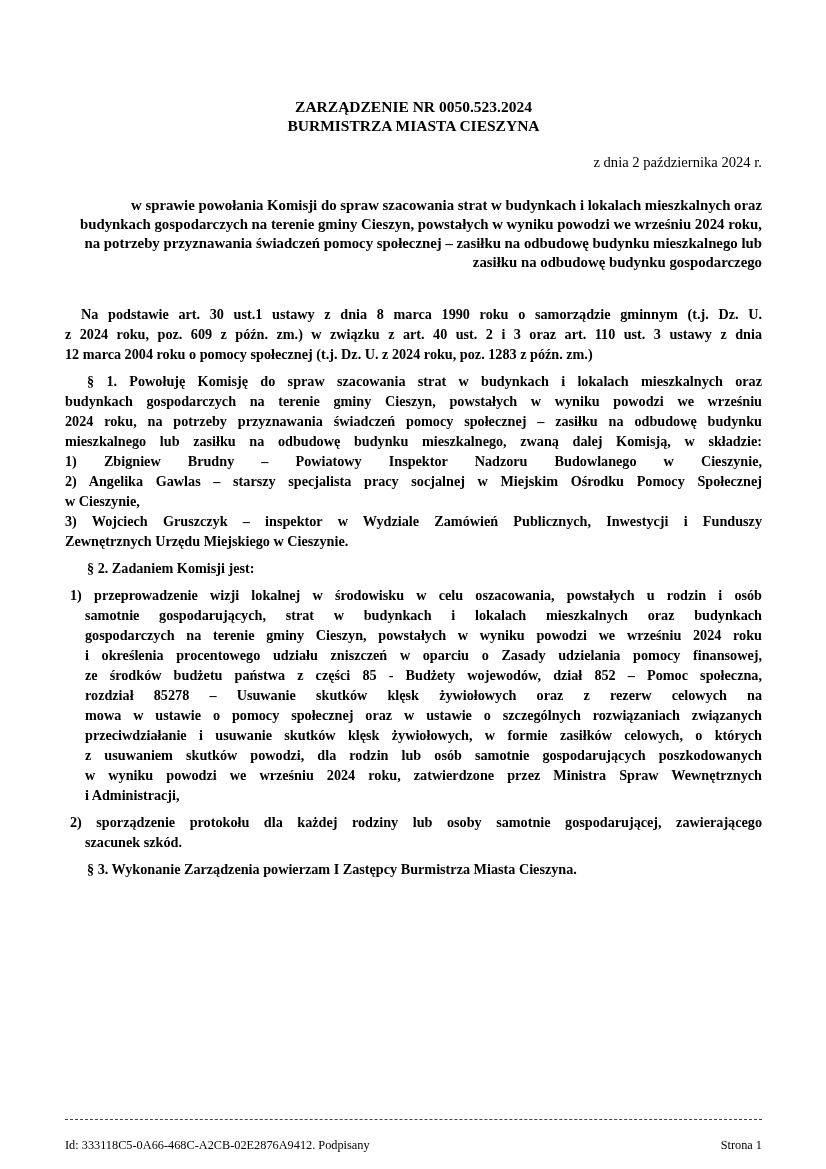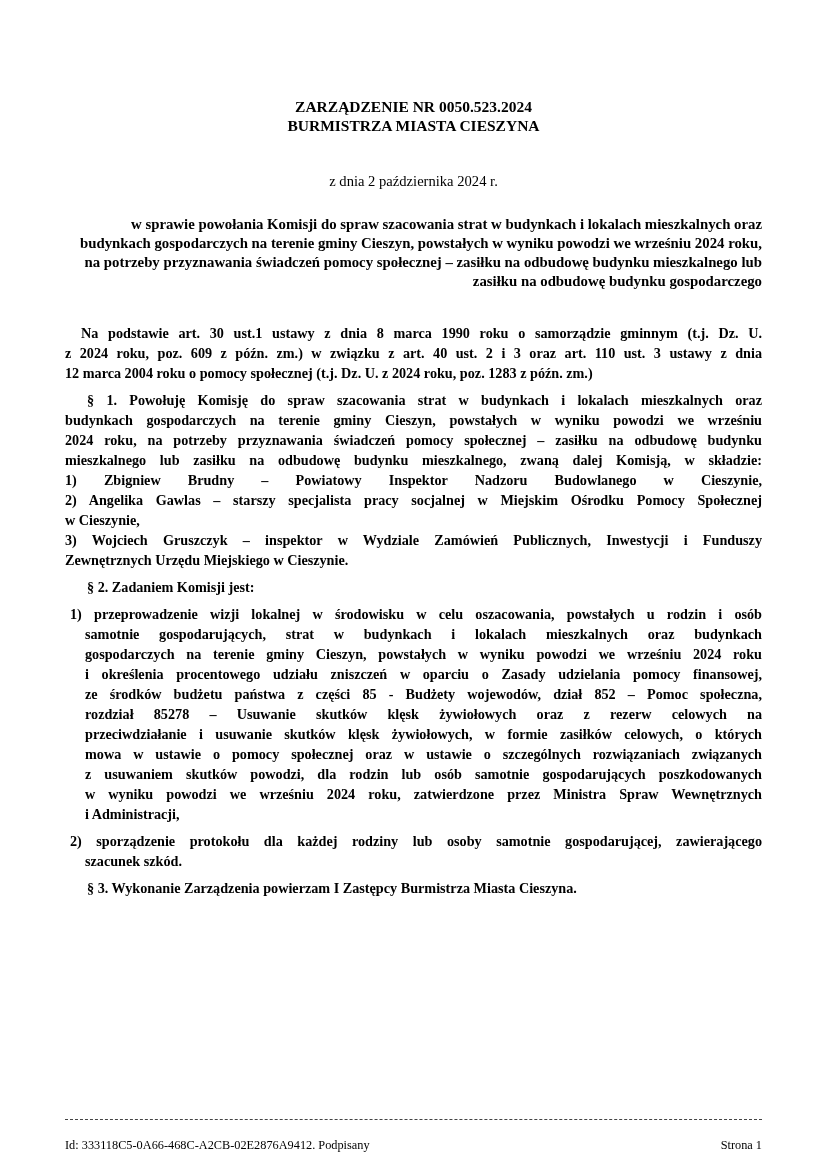--- a/index.html
+++ b/index.html
@@ -20,22 +20,22 @@
     right: 64px;
     top: 0;
   }
   .title-block { margin-top: 97px; text-align: center; }
   .title-line {
     font-weight: bold;
     font-size: 15.5px;
     line-height: 19px;
   }
   .date-line {
-    margin-top: 37px;
-    text-align: center;
+    margin-top: 18px;
+    text-align: right;
     font-size: 14.6px;
     line-height: 19px;
   }
   .subject-line {
     margin-top: 24px;
     text-align: right;
     font-weight: bold;
     font-size: 14.8px;
     line-height: 19px;
   }
@@ -104,22 +104,22 @@
         <div class="block indent">
           <div class="line first"><b>§ 2.</b> Zadaniem Komisji jest:</div>
         </div>
         <div class="block hang">
           <div class="line jl first">1) przeprowadzenie wizji lokalnej w środowisku w celu oszacowania, powstałych u rodzin i osób</div>
           <div class="line jl">samotnie gospodarujących, strat w budynkach i lokalach mieszkalnych oraz budynkach</div>
           <div class="line jl">gospodarczych na terenie gminy Cieszyn, powstałych w wyniku powodzi we wrześniu 2024 roku</div>
           <div class="line jl">i określenia procentowego udziału zniszczeń w oparciu o Zasady udzielania pomocy finansowej,</div>
           <div class="line jl">ze środków budżetu państwa z części 85 - Budżety wojewodów, dział 852 – Pomoc społeczna,</div>
           <div class="line jl">rozdział 85278 – Usuwanie skutków klęsk żywiołowych oraz z&nbsp;rezerw celowych na</div>
+          <div class="line jl">mowa w ustawie o pomocy społecznej oraz w ustawie o szczególnych rozwiązaniach związanych</div>
           <div class="line jl">przeciwdziałanie i usuwanie skutków klęsk żywiołowych, w formie zasiłków celowych, o których</div>
-          <div class="line jl">mowa w ustawie o pomocy społecznej oraz w ustawie o szczególnych rozwiązaniach związanych</div>
           <div class="line jl">z usuwaniem skutków powodzi, dla rodzin lub osób samotnie gospodarujących poszkodowanych</div>
           <div class="line jl">w wyniku powodzi we wrześniu 2024 roku, zatwierdzone przez Ministra Spraw Wewnętrznych</div>
           <div class="line">i Administracji,</div>
         </div>
         <div class="block hang">
           <div class="line jl first">2) sporządzenie protokołu dla każdej rodziny lub osoby samotnie gospodarującej, zawierającego</div>
           <div class="line">szacunek szkód.</div>
         </div>
         <div class="block indent">
           <div class="line first"><b>§ 3.</b> Wykonanie Zarządzenia powierzam I Zastępcy Burmistrza Miasta Cieszyna.</div>

